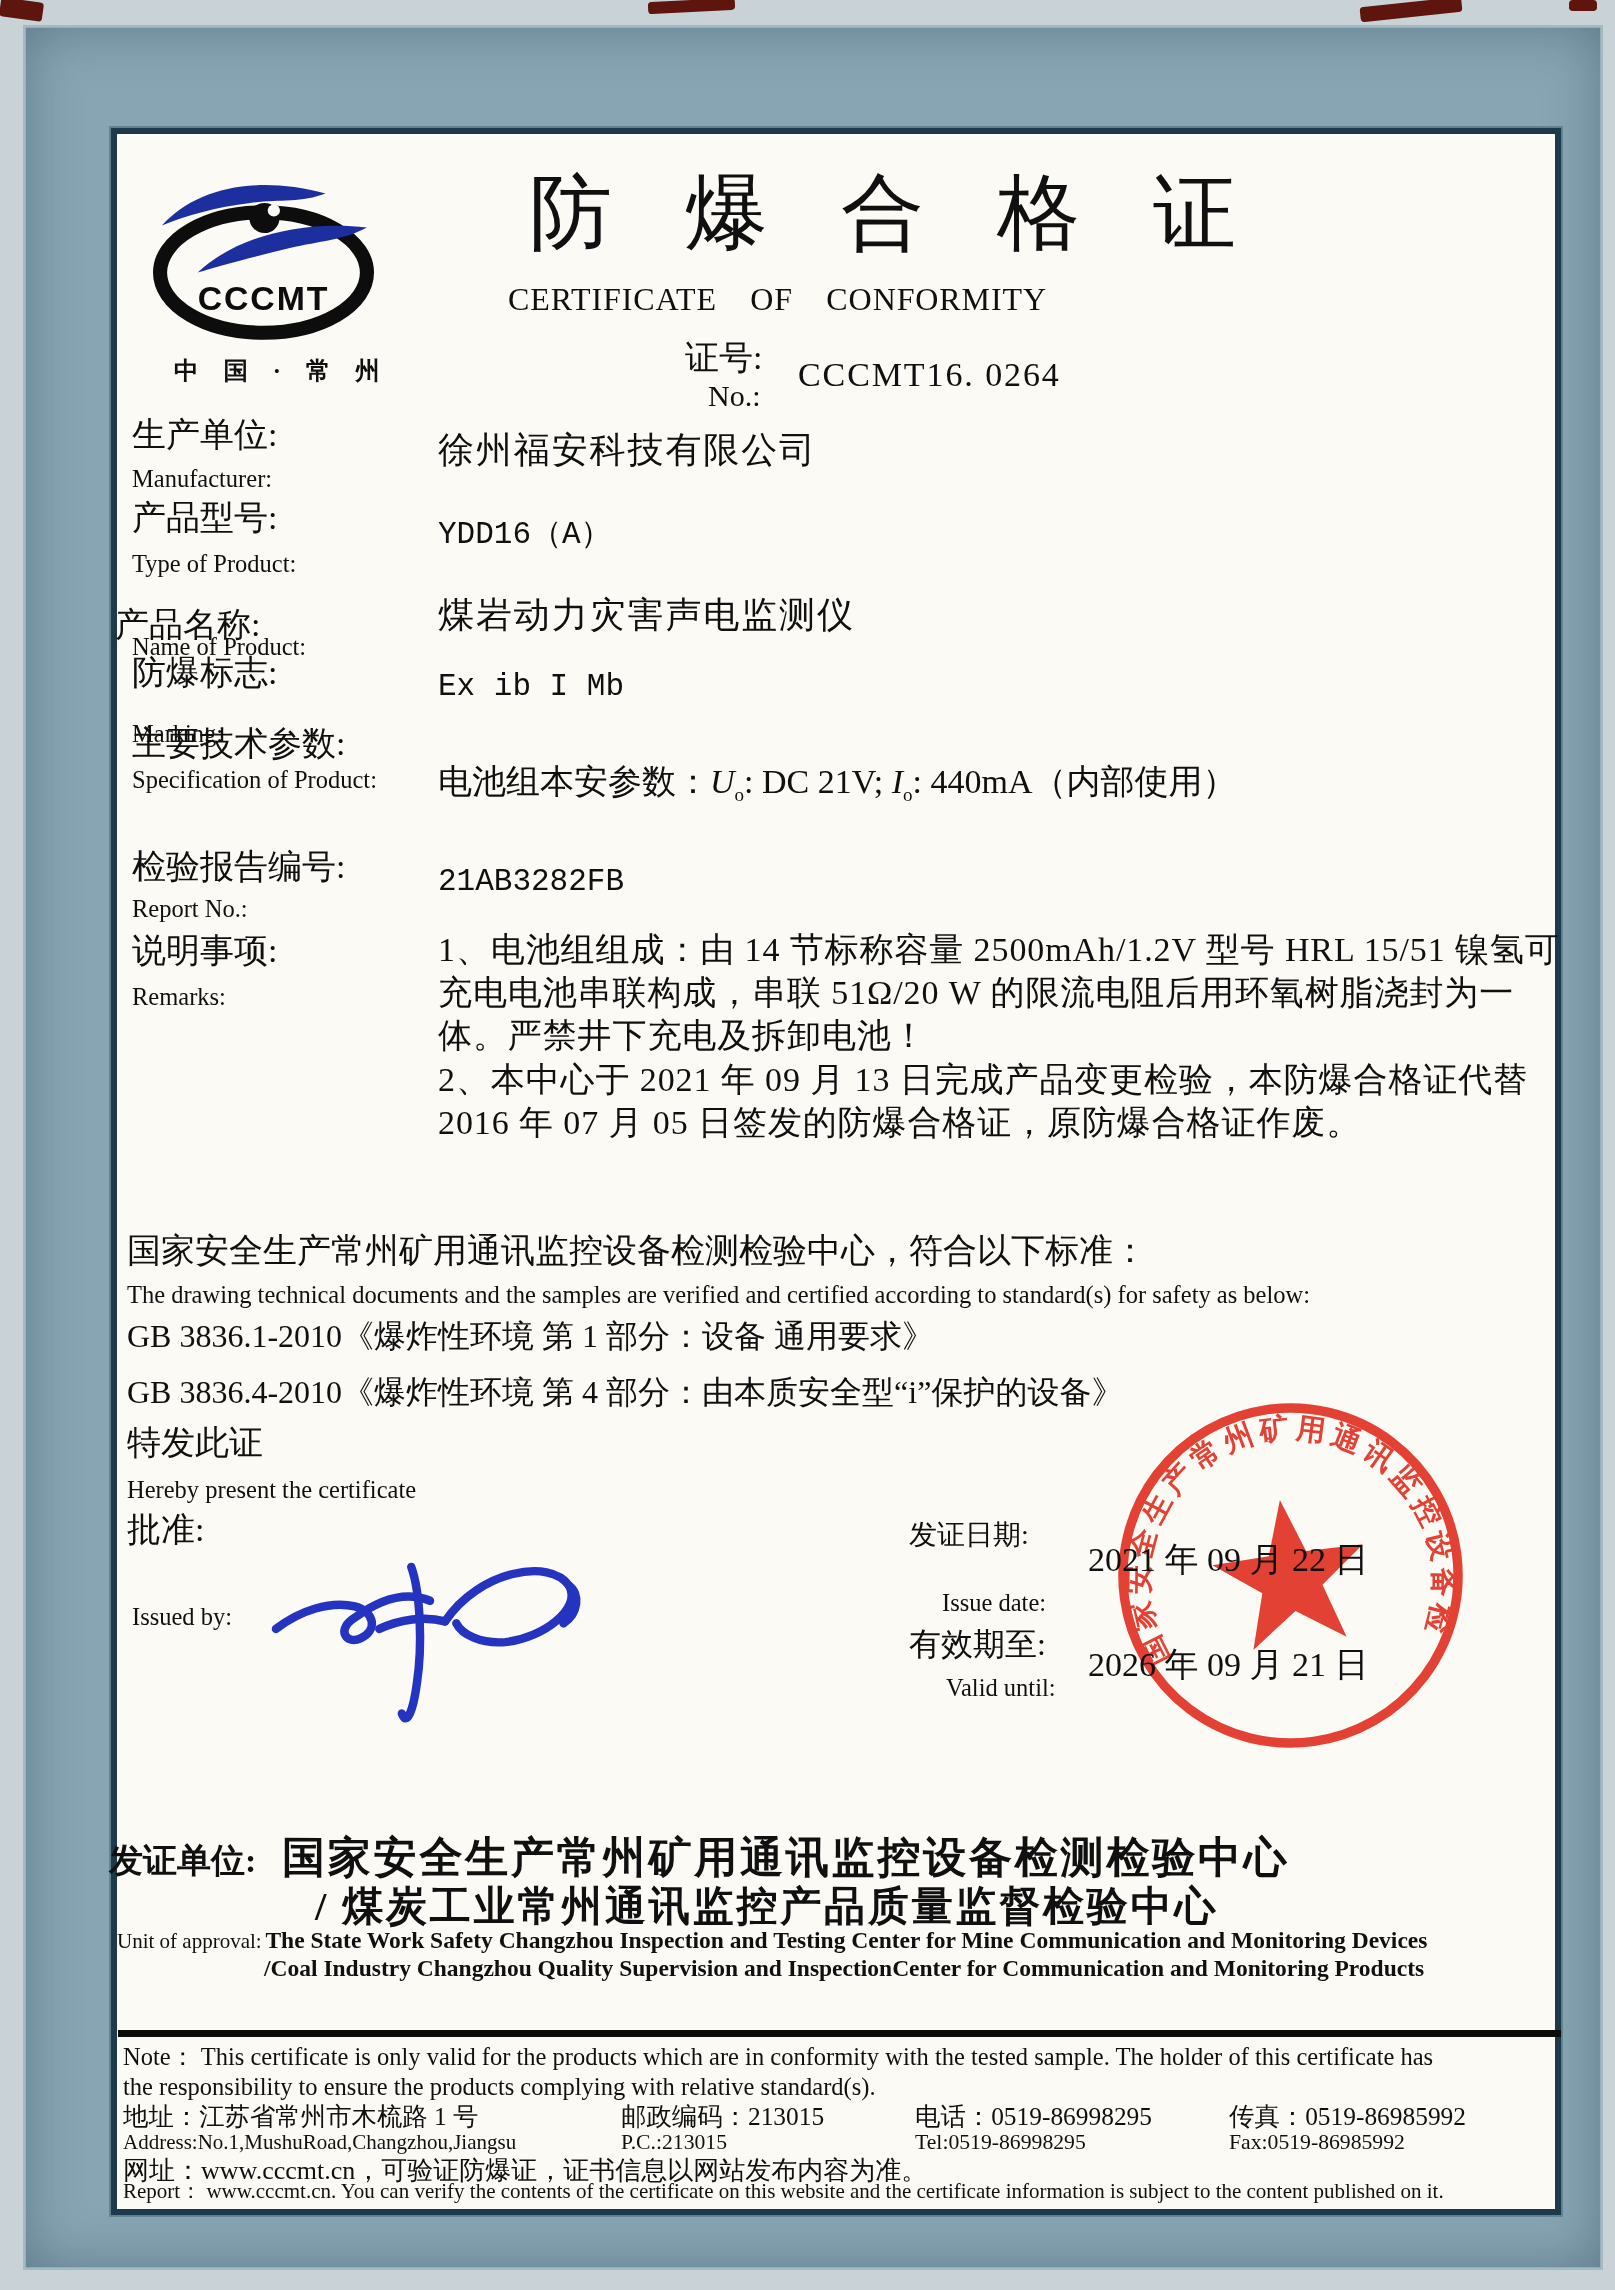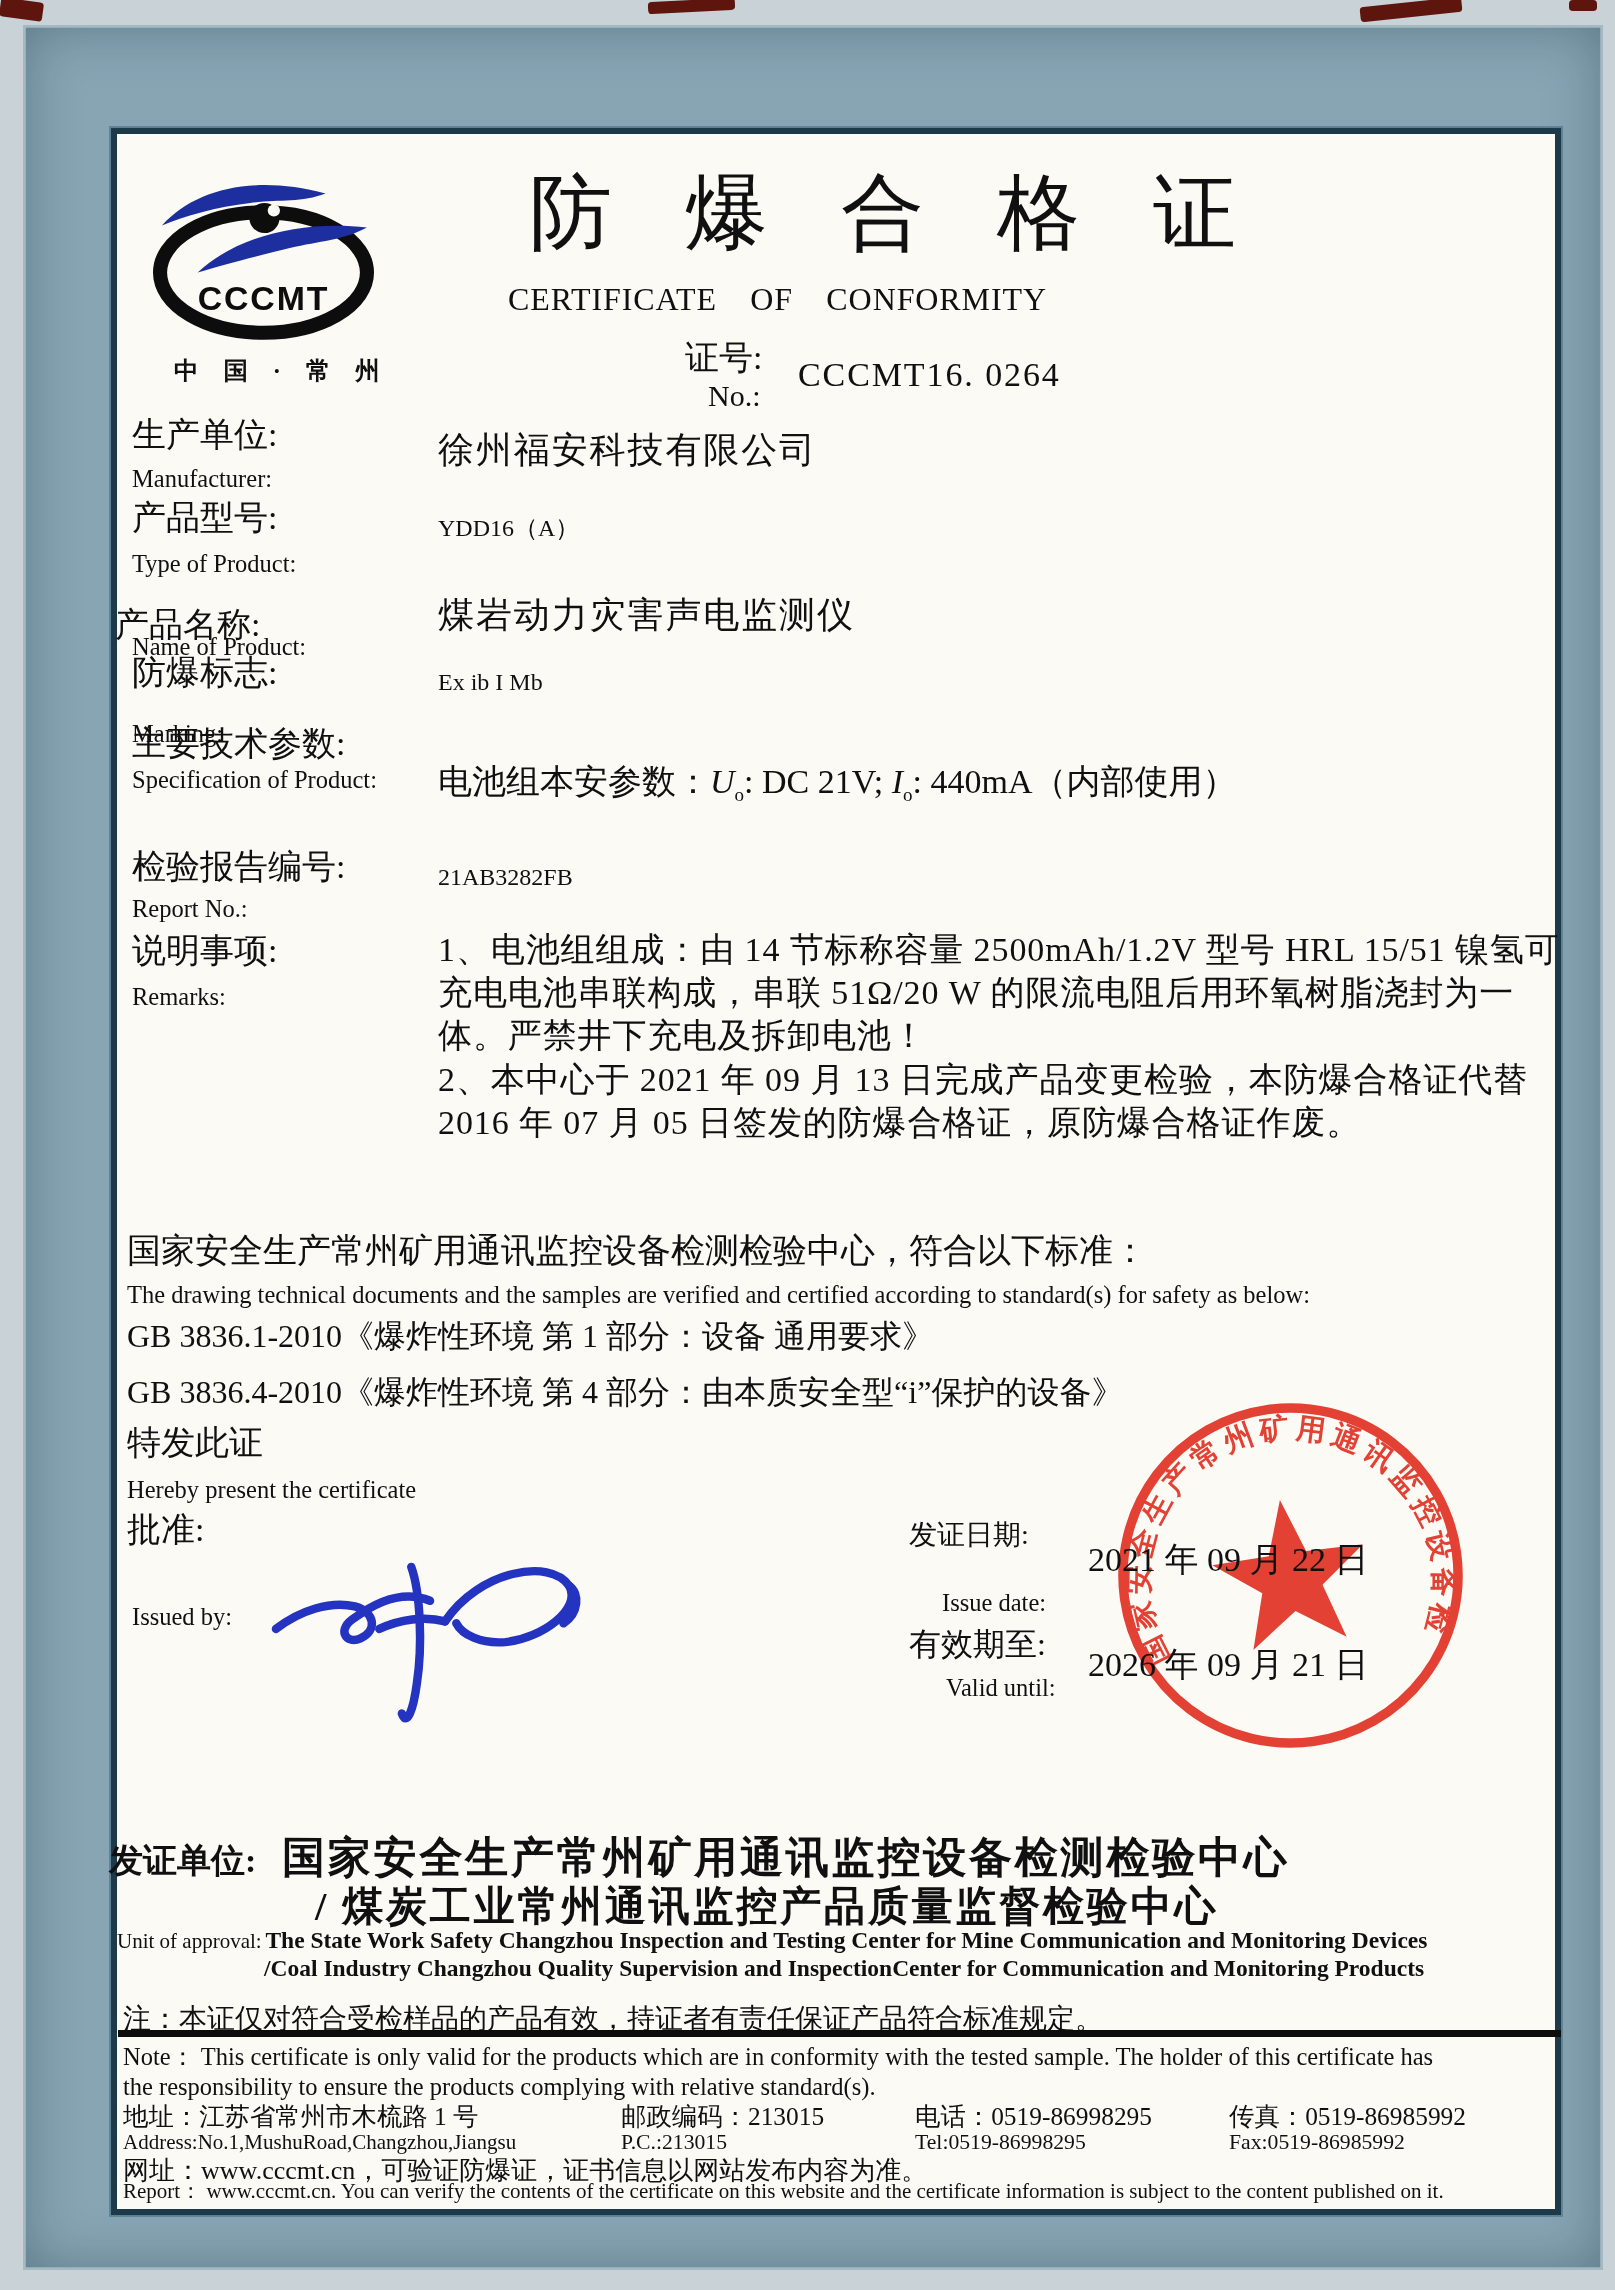--- a/index.html
+++ b/index.html
@@ -26,21 +26,21 @@
     background:#fbfaf5;
     border:6.6px solid var(--border-navy);
     box-shadow:0 0 0 1.9px #5d8192;
   }
   .content{ position:absolute; inset:0; }
   .abs{ position:absolute; white-space:nowrap; }
   .title-cn{ font-size:83px; letter-spacing:73px; }
   .title-en{ font-size:32px; letter-spacing:0.9px; word-spacing:24.5px; }
   .cn-l{ font-size:34px; }
   .en-l{ font-size:24.5px; }
-  .val{ font-size:24px; }
+  .val{ font-size:31px;font-family:Liberation Mono, monospace; }
   .val-cn{ font-size:36px; letter-spacing:1.9px; }
   .rm{ font-size:34px; letter-spacing:0.9px; }
   .std{ font-size:32px; }
   .big-cn{ font-size:43px; font-weight:bold; letter-spacing:2.8px; }
   .en-b{ font-weight:bold; }
   .sub{ font-size:19px; }
   .mark{ position:absolute; background:#5d150e; border-radius:3.8px; }
   .stamp-wrap{ position:absolute; left:1106px; top:1391px; width:369px; height:369px; transform:rotate(-8deg); opacity:.88; z-index:1; }
   .over-stamp{ z-index:2; }
   .sig-wrap{ position:absolute; left:268px; top:1535px; width:325px; height:202px; z-index:2; }
@@ -158,21 +158,20 @@
 
     <div class="abs" style="left:109px;top:1838px;font-size:34px;font-weight:bold;">发证单位:</div>
     <div class="abs big-cn" style="left:282px;top:1829px;">国家安全生产常州矿用通讯监控设备检测检验中心</div>
     <div class="abs big-cn" style="left:315px;top:1879px;font-size:41px;">/ 煤炭工业常州通讯监控产品质量监督检验中心</div>
     <div class="abs" style="left:117px;top:1927px;">
       <span style="font-size:21px;">Unit of approval:</span>
       <span class="en-b" style="font-size:23.5px;">The State Work Safety Changzhou Inspection and Testing Center for Mine Communication and Monitoring Devices</span>
     </div>
     <div class="abs en-b" style="left:264px;top:1955px;font-size:23.5px;">/Coal Industry Changzhou Quality Supervision and InspectionCenter for Communication and Monitoring Products</div>
 
-    <div class="abs" style="left:123px;top:2000px;font-size:28px;">注：本证仅对符合受检样品的产品有效，持证者有责任保证产品符合标准规定。</div>
     <div class="rule" style="left:118px;top:2030px;width:1443px;height:6.6px;"></div>
     <div class="abs" style="left:123px;top:2040px;font-size:24.5px;">Note： This certificate is only valid for the products which are in conformity with the tested sample. The holder of this certificate has</div>
     <div class="abs" style="left:123px;top:2073px;font-size:24.5px;">the responsibility to ensure the products complying with relative standard(s).</div>
 
     <div class="abs" style="left:123px;top:2100px;font-size:25.4px;">地址：江苏省常州市木梳路 1 号</div>
     <div class="abs" style="left:621px;top:2100px;font-size:25.4px;">邮政编码：213015</div>
     <div class="abs" style="left:915px;top:2100px;font-size:25.4px;">电话：0519-86998295</div>
     <div class="abs" style="left:1229px;top:2100px;font-size:25.4px;">传真：0519-86985992</div>
 
     <div class="abs" style="left:123px;top:2130px;font-size:21px;">Address:No.1,MushuRoad,Changzhou,Jiangsu</div>

